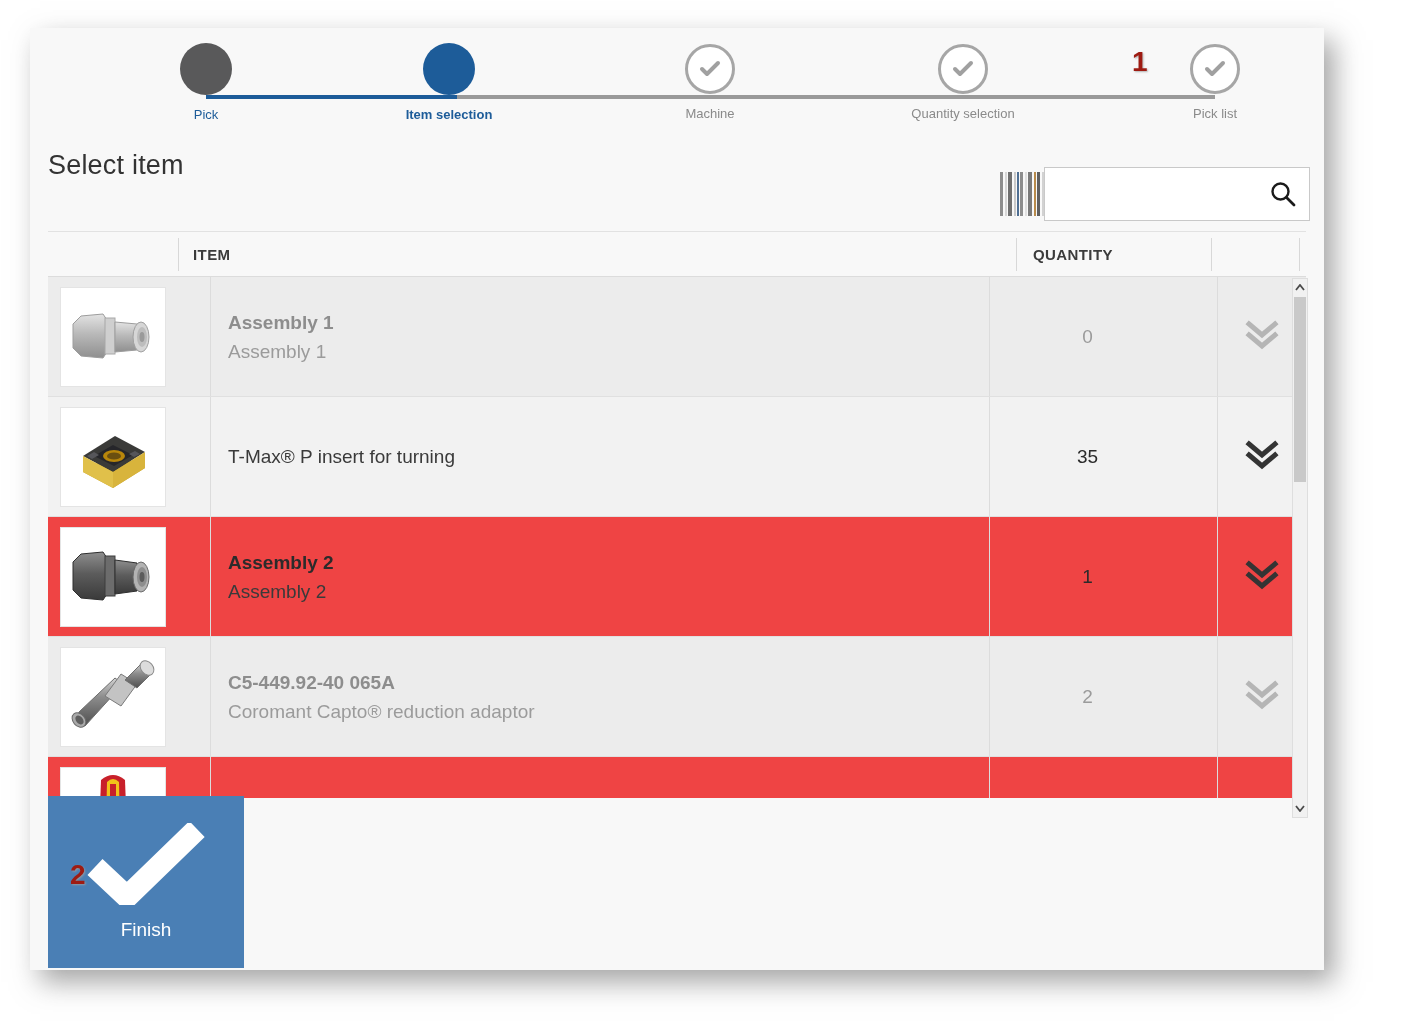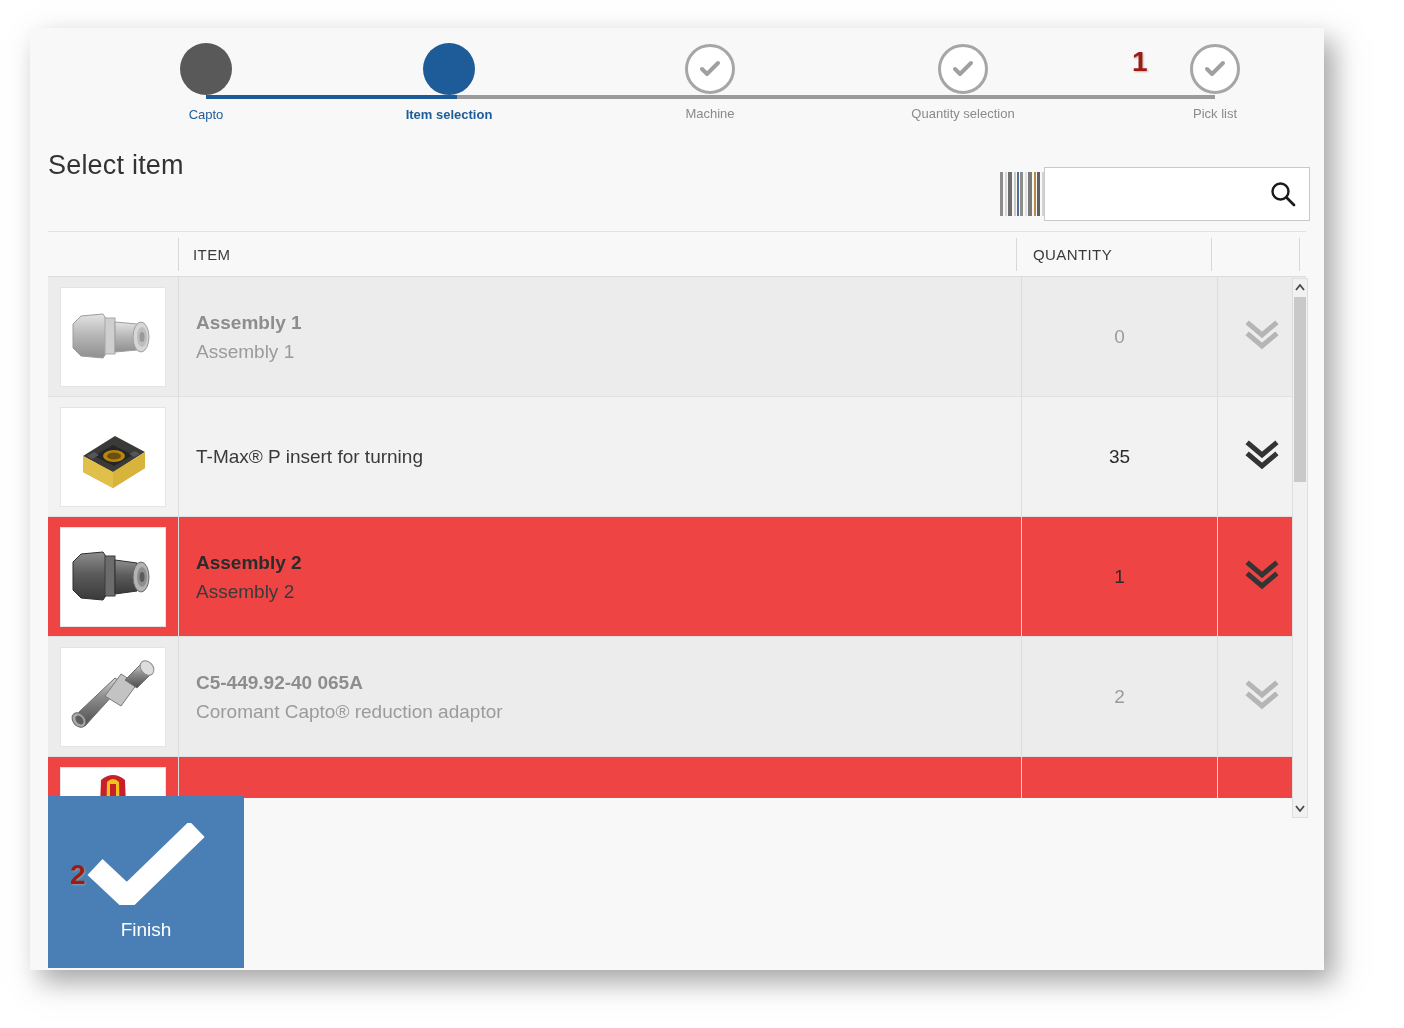--- a/index.html
+++ b/index.html
@@ -58,29 +58,29 @@
   }
   .search-icon{position:absolute;right:12px;top:12px;width:28px;height:28px;}
 
   .rule{position:absolute;left:18px;top:203px;width:1258px;height:1px;background:#e2e2e2;}
 
   
   .table{position:absolute;left:18px;top:204px;width:1258px;height:566px;}
   .thead{position:relative;height:45px;background:#f8f8f8;}
   .th{
     position:absolute;top:0;height:45px;line-height:45px;
-    font-size:15px;font-weight:normal;color:#3b3b3b;letter-spacing:.4px;
+    font-size:15px;font-weight:bold;color:#3b3b3b;letter-spacing:.4px;
   }
   .th.item{left:145px;}
   .th.qty{left:985px;}
   .vsep{position:absolute;top:6px;width:1px;height:33px;background:#d8d8d8;}
   .thead-bottom{position:absolute;left:0;top:44px;width:1258px;height:1px;background:#dcdcdc;}
 
   .tbody{position:absolute;left:0;top:45px;width:1258px;height:521px;overflow:hidden;}
-  .row{position:relative;height:119px;border-bottom:1px solid #e0e0e0;display:flex;align-items:stretch;}
+  .row{position:relative;height:119px;border-bottom:1px solid #e0e0e0;display:flex;align-items:stretch;gap:32px;}
   .row.alt{background:#f2f2f2;}
   .row.light{background:#ef4444;}
   .row.disabled{background:#ececec;}
   .cell-thumb{width:130px;flex:0 0 130px;display:flex;align-items:center;justify-content:center;}
   .thumb{
     width:106px;height:100px;background:#ffffff;border:1px solid #e4e4e4;
     display:flex;align-items:center;justify-content:center;box-sizing:border-box;
     overflow:hidden;
   }
   .thumb svg{display:block;}
@@ -130,21 +130,21 @@
   <div class="card">
 
     <div class="stepper">
       <div class="track done" style="left:176px;width:251px;"></div>
       <div class="track" style="left:427px;width:253px;"></div>
       <div class="track" style="left:680px;width:253px;"></div>
       <div class="track" style="left:933px;width:252px;"></div>
 
       <div class="step" style="left:96px;">
         <div class="node dot grey"></div>
-        <div class="step-label plain">Capto</div>
+        <div class="step-label plain">Pick</div>
       </div>
 
       <div class="step" style="left:339px;">
         <div class="node dot blue"></div>
         <div class="step-label active">Item selection</div>
       </div>
 
       <div class="step" style="left:853px;">
         <div class="node check">
           <svg width="26" height="26" viewBox="0 0 26 26">

